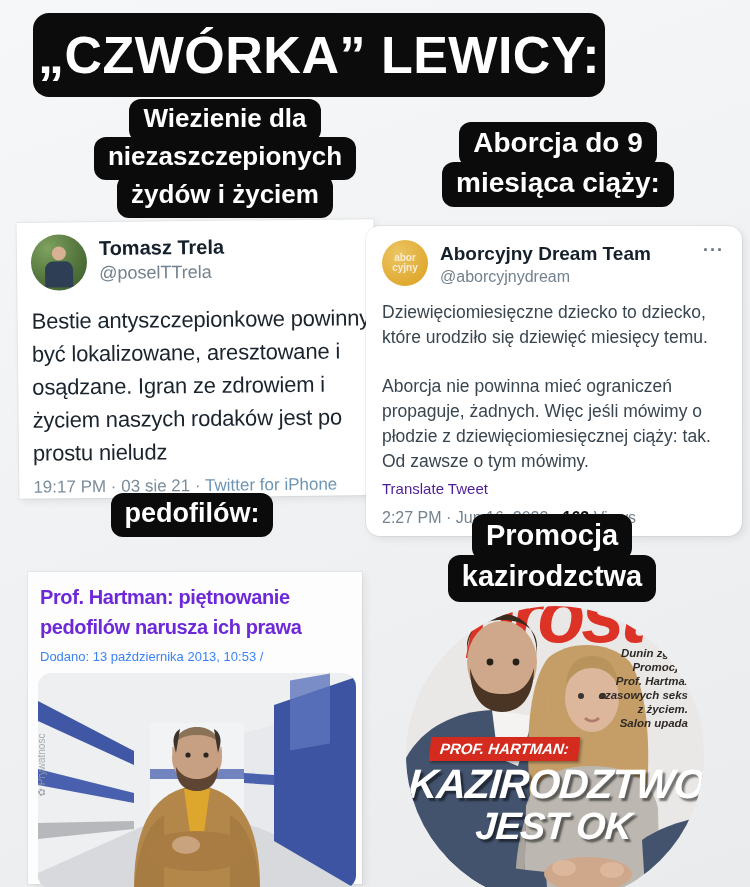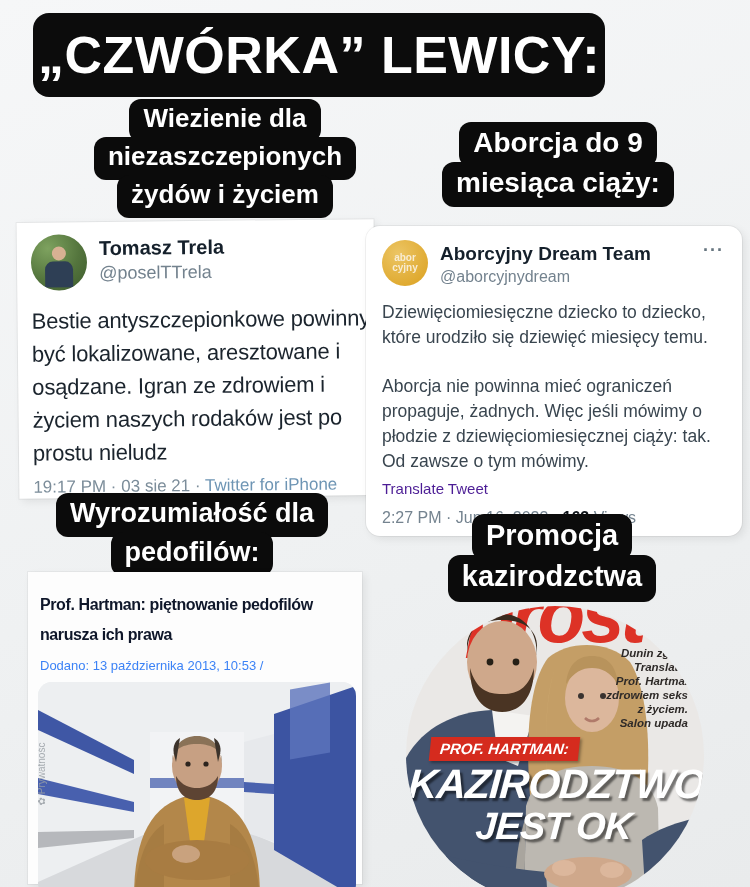--- a/index.html
+++ b/index.html
@@ -56,21 +56,21 @@
   .t-body2 .p2{margin-top:24px;}
   .translate{margin-top:6px; font-size:15px; color:#4c1d95;}
   .t-time2{margin-top:12px; font-size:16px; color:#74838f;}
   .t-time2 b{color:#0f1419;}
   
   .article{
     position:absolute; left:28px; top:572px; width:334px; height:312px;
     background:#fdfdfd; box-shadow:0 0 0 1px rgba(0,0,0,.04), 3px 3px 8px rgba(0,0,0,.07);
     box-sizing:border-box; padding:10px 8px 0 10px;
   }
-  .headline{font-size:16px; font-weight:bold; color:#0f172a; line-height:30px; letter-spacing:-.4px; margin:8px 2px;}
+  .headline{font-size:20px; font-weight:bold; color:#6d28d9; line-height:30px; letter-spacing:-.4px; margin:0 2px;}
   .art-meta{font-size:13px; color:#3b82f6; margin:7px 2px 0;}
   .art-photo{
     position:relative; margin-top:9px; width:318px; height:216px;
     border-radius:14px; overflow:hidden; background:#eceef0;
   }
   .watermark{
     position:absolute; left:-2px; top:92px; transform:rotate(-90deg) translateX(-50%);
     transform-origin:left top; font-size:10px; color:#9aa0a6; opacity:.85; white-space:nowrap; z-index:5;
   }
   
@@ -156,21 +156,21 @@
       <p class="p1">Dziewięciomiesięczne dziecko to dziecko, które urodziło się dziewięć miesięcy temu.</p>
       <p class="p2">Aborcja nie powinna mieć ograniczeń propaguje, żadnych. Więc jeśli mówimy o płodzie z dziewięciomiesięcznej ciąży: tak. Od zawsze o tym mówimy.</p>
     </div>
     <div class="translate">Translate Tweet</div>
     <div class="t-time2">
       <span>2:27 PM · Jun 16, 2023 · </span><b>163</b><span> Views</span>
     </div>
   </div>
 
   <div class="ig-label lbl-pedo">
-    <span class="ln">Wyrozumiałość dla</span><br>
+    <br>
     <span class="ln">pedofilów:</span>
   </div>
 
   <div class="ig-label lbl-incest">
     <span class="ln">Promocja</span><br>
     <span class="ln">kazirodzctwa</span>
   </div>
 
   <div class="article">
     <div class="headline">Prof. Hartman: piętnowanie pedofilów narusza ich prawa</div>
@@ -232,23 +232,23 @@
       <path d="M118,298 L120,210 C110,240 108,270 110,298 Z" fill="#a9a59e"></path>
 
       <path d="M-10,238 C40,250 90,262 140,266 L142,298 L-10,298 Z" fill="#43536e"></path>
       <path d="M298,210 C270,216 250,224 236,234 L240,298 L298,298 Z" fill="#43536e"></path>
       <ellipse cx="182" cy="268" rx="44" ry="17" fill="#cfa88b"></ellipse>
       <ellipse cx="158" cy="262" rx="12" ry="8" fill="#dcb79c"></ellipse>
       <ellipse cx="206" cy="264" rx="12" ry="8" fill="#dcb79c"></ellipse>
     </svg>
     <div class="mag-side">
       <div>Dunin zgwa.</div>
-      <div>Translate.</div>
+      <div>Promocja.</div>
       <div>Prof. Hartma.</div>
-      <div>zdrowiem seks</div>
+      <div>czasowych seks</div>
       <div>z życiem.</div>
       <div>Salon upada</div>
     </div>
     <div class="mag-badge">PROF. HARTMAN:</div>
     <div class="mag-title">
       <span class="l1">KAZIRODZTWO</span>
       <span class="l2">JEST OK</span>
     </div>
   </div>
 

